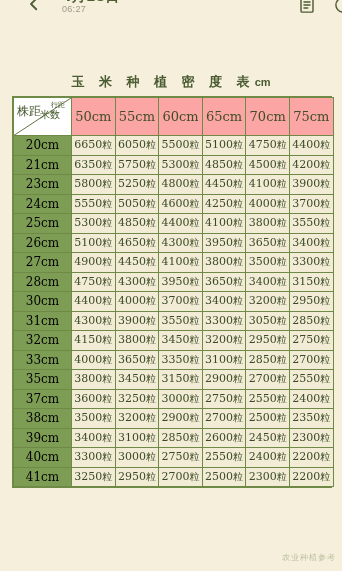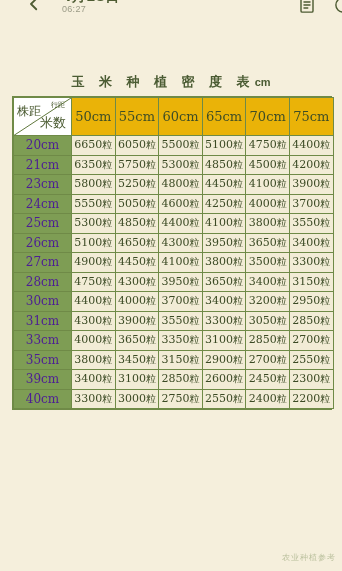--- a/index.html
+++ b/index.html
@@ -68,21 +68,21 @@
   th,td{
     border:1px solid #6f8a47;
     text-align:center;
     vertical-align:middle;
     padding:0;
   }
 
   
   thead th{
     height:38px;
-    background:#eab308;
+    background:#fca5a5;
     color:#3e4d26;
     font-family:"DejaVu Serif", serif;
     font-size:13px;
     font-weight:normal;
   }
   th.corner{
     position:relative;
     background:#ffffff;
     overflow:hidden;
   }
@@ -96,31 +96,31 @@
     font-size:7px; color:#44552a; line-height:8px;
     white-space:nowrap;
   }
   th.corner .lbl-row{
     position:absolute; left:3px; bottom:20px;
     font-family:"DejaVu Sans", sans-serif;
     font-size:12px; color:#44552a; line-height:8px;
     white-space:nowrap;
   }
   th.corner .lbl-mid{
-    position:absolute; left:26px; bottom:8px;
-    font-family:"DejaVu Sans", sans-serif;
-    font-size:13px; color:#44552a; line-height:8px;
+    position:absolute; left:26px; bottom:16px;
+    font-family:"DejaVu Sans", sans-serif;
+    font-size:10px; color:#44552a; line-height:8px;
     white-space:nowrap;
   }
 
   
   tbody td{ height:19.5px; }
   td.rh{
     background:#7e9d54;
-    color:#4c1d95;
+    color:#000000;
     font-family:"DejaVu Serif", serif;
     font-size:12px;
   }
   td.dc{
     background:#f2ecd6;
     color:#3b4a24;
     font-family:"DejaVu Serif", serif;
     font-size:11px;
     white-space:nowrap;
   }
@@ -288,53 +288,89 @@
           <tr>
             <td class="rh">31cm</td>
             <td class="dc">4300<span class="u">粒</span></td>
             <td class="dc">3900<span class="u">粒</span></td>
             <td class="dc">3550<span class="u">粒</span></td>
             <td class="dc">3300<span class="u">粒</span></td>
             <td class="dc">3050<span class="u">粒</span></td>
             <td class="dc">2850<span class="u">粒</span></td>
           </tr>
           <tr>
+            <td class="rh">32cm</td>
+            <td class="dc">4150<span class="u">粒</span></td>
+            <td class="dc">3800<span class="u">粒</span></td>
+            <td class="dc">3450<span class="u">粒</span></td>
+            <td class="dc">3200<span class="u">粒</span></td>
+            <td class="dc">2950<span class="u">粒</span></td>
+            <td class="dc">2750<span class="u">粒</span></td>
+          </tr>
+          <tr>
             <td class="rh">33cm</td>
             <td class="dc">4000<span class="u">粒</span></td>
             <td class="dc">3650<span class="u">粒</span></td>
             <td class="dc">3350<span class="u">粒</span></td>
             <td class="dc">3100<span class="u">粒</span></td>
             <td class="dc">2850<span class="u">粒</span></td>
             <td class="dc">2700<span class="u">粒</span></td>
           </tr>
           <tr>
             <td class="rh">35cm</td>
             <td class="dc">3800<span class="u">粒</span></td>
             <td class="dc">3450<span class="u">粒</span></td>
             <td class="dc">3150<span class="u">粒</span></td>
             <td class="dc">2900<span class="u">粒</span></td>
             <td class="dc">2700<span class="u">粒</span></td>
             <td class="dc">2550<span class="u">粒</span></td>
           </tr>
           <tr>
+            <td class="rh">37cm</td>
+            <td class="dc">3600<span class="u">粒</span></td>
+            <td class="dc">3250<span class="u">粒</span></td>
+            <td class="dc">3000<span class="u">粒</span></td>
+            <td class="dc">2750<span class="u">粒</span></td>
+            <td class="dc">2550<span class="u">粒</span></td>
+            <td class="dc">2400<span class="u">粒</span></td>
+          </tr>
+          <tr>
+            <td class="rh">38cm</td>
+            <td class="dc">3500<span class="u">粒</span></td>
+            <td class="dc">3200<span class="u">粒</span></td>
+            <td class="dc">2900<span class="u">粒</span></td>
+            <td class="dc">2700<span class="u">粒</span></td>
+            <td class="dc">2500<span class="u">粒</span></td>
+            <td class="dc">2350<span class="u">粒</span></td>
+          </tr>
+          <tr>
             <td class="rh">39cm</td>
             <td class="dc">3400<span class="u">粒</span></td>
             <td class="dc">3100<span class="u">粒</span></td>
             <td class="dc">2850<span class="u">粒</span></td>
             <td class="dc">2600<span class="u">粒</span></td>
             <td class="dc">2450<span class="u">粒</span></td>
             <td class="dc">2300<span class="u">粒</span></td>
           </tr>
           <tr>
             <td class="rh">40cm</td>
             <td class="dc">3300<span class="u">粒</span></td>
             <td class="dc">3000<span class="u">粒</span></td>
             <td class="dc">2750<span class="u">粒</span></td>
             <td class="dc">2550<span class="u">粒</span></td>
             <td class="dc">2400<span class="u">粒</span></td>
             <td class="dc">2200<span class="u">粒</span></td>
           </tr>
+          <tr>
+            <td class="rh">41cm</td>
+            <td class="dc">3250<span class="u">粒</span></td>
+            <td class="dc">2950<span class="u">粒</span></td>
+            <td class="dc">2700<span class="u">粒</span></td>
+            <td class="dc">2500<span class="u">粒</span></td>
+            <td class="dc">2300<span class="u">粒</span></td>
+            <td class="dc">2200<span class="u">粒</span></td>
+          </tr>
         </tbody>
     </table>
   </div>
 
   <div class="watermark">农业种植参考</div>
 </div>
 
 </body></html>

